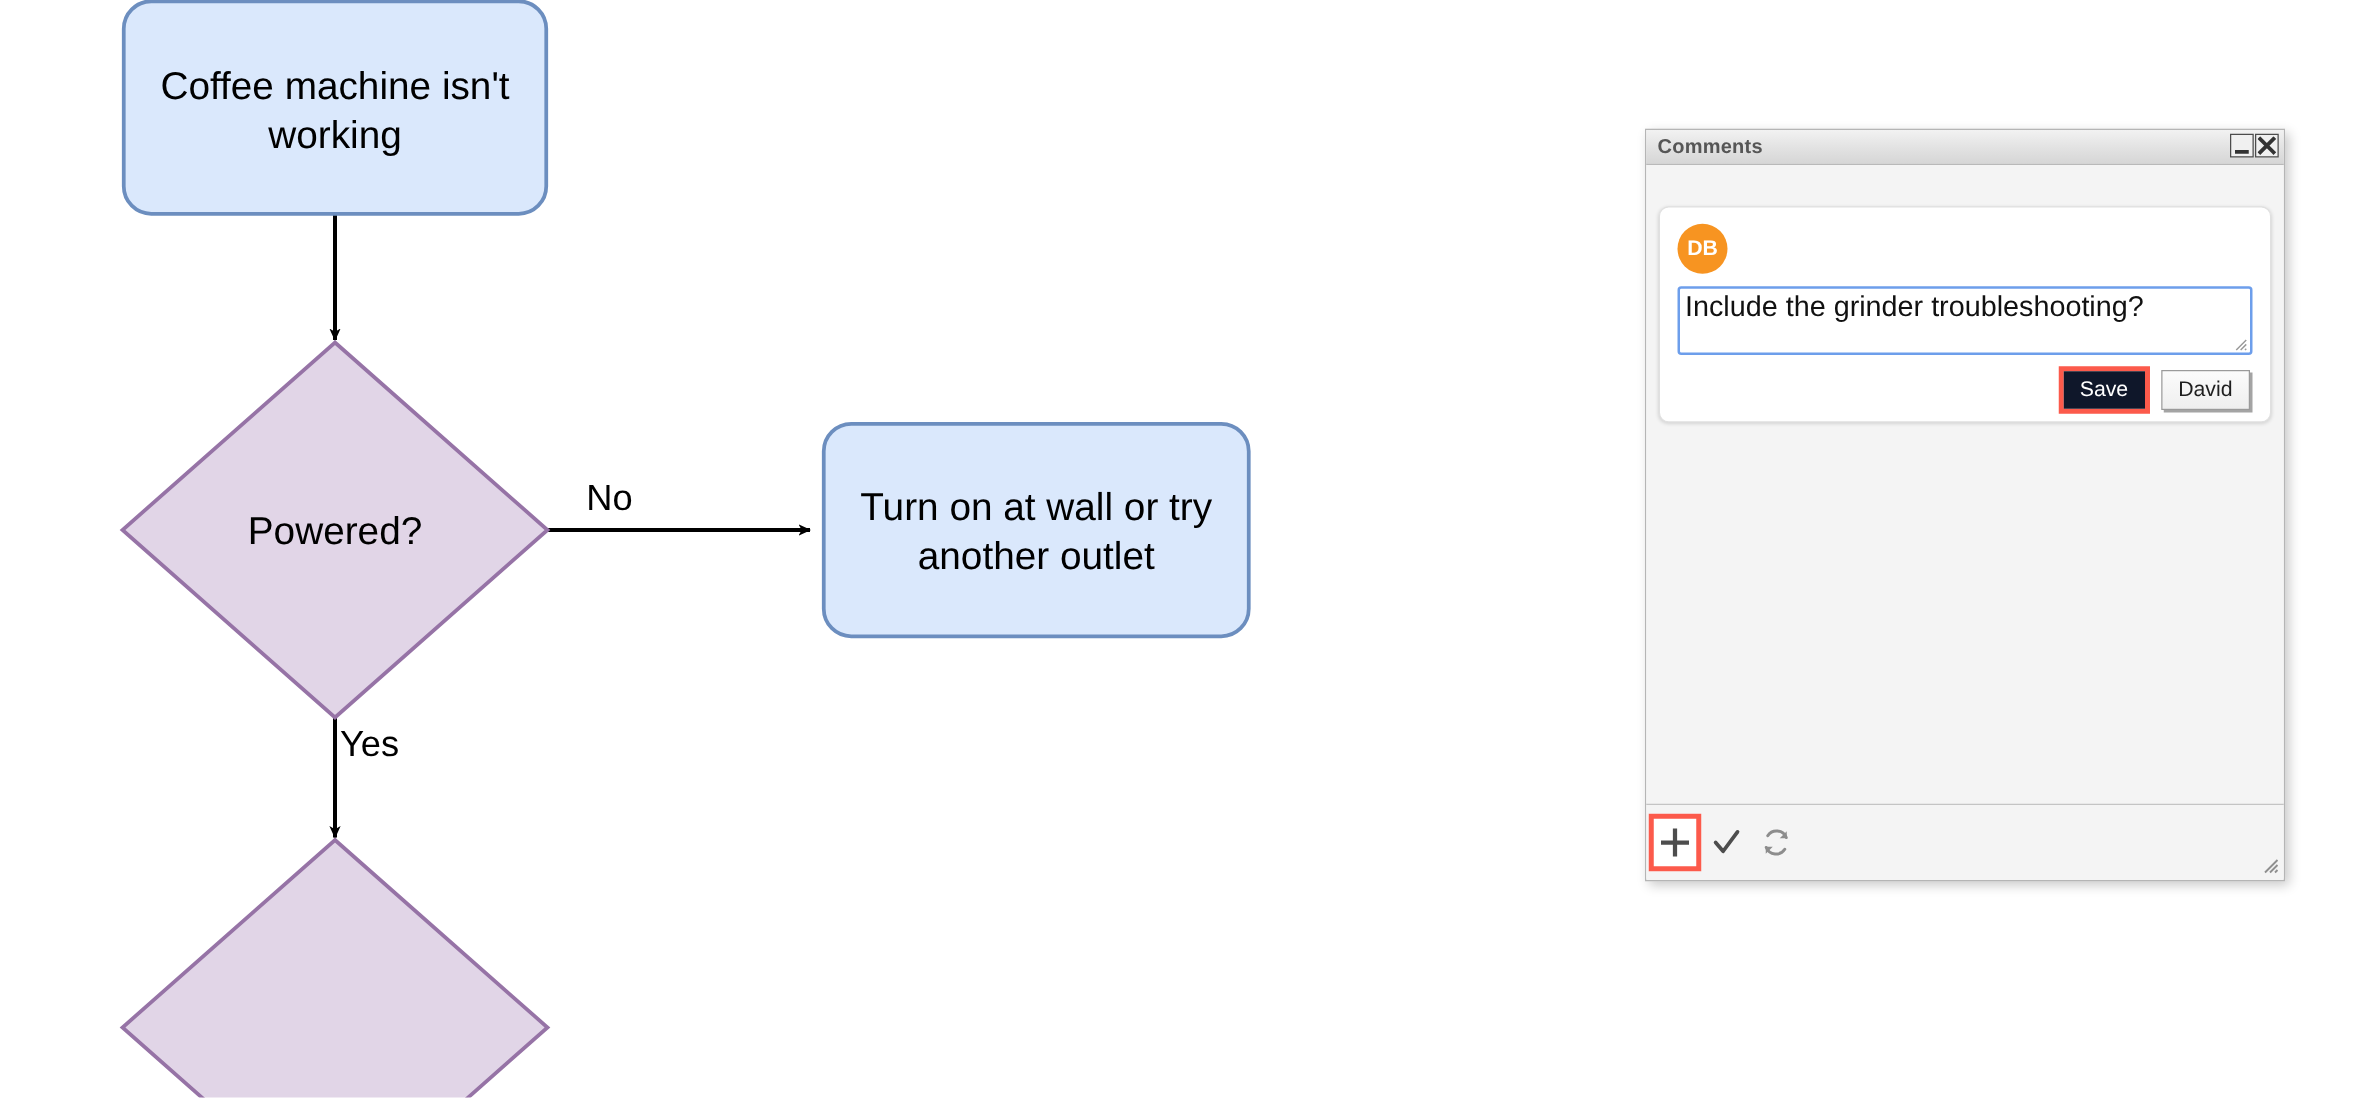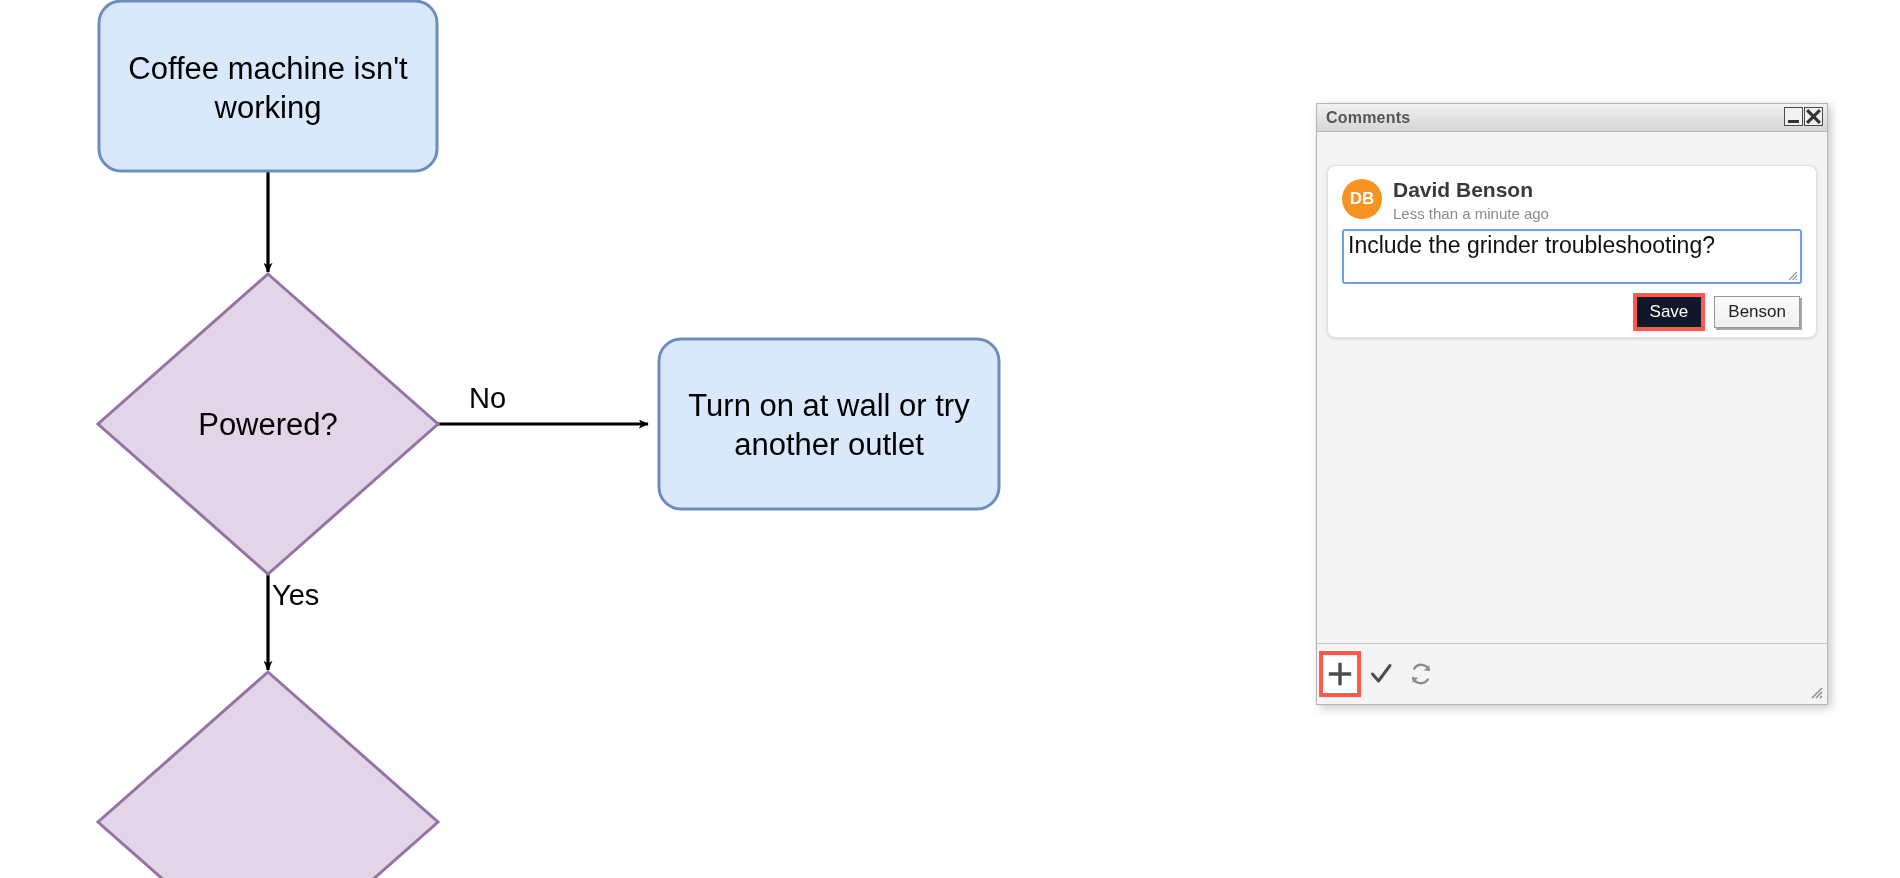--- a/index.html
+++ b/index.html
@@ -319,38 +319,34 @@
       </div>
     </div>
   </div>
 
   <div id="panel-body">
 
     <div id="comment-card">
 
       <div id="comment-author-row">
         <div id="avatar">DB</div>
-        <div id="author-meta">
-          <div id="author-name">David Benson</div>
-          <div id="comment-time">Less than a minute ago</div>
-        </div>
       </div>
 
       <div id="comment-textarea-wrap">
         <textarea id="comment-textarea" placeholder="Add a comment" style="">Include the grinder troubleshooting?</textarea>
         <svg id="textarea-grip" viewBox="0 0 12 12">
           <path d="M11,3 L3,11 M11,6.5 L6.5,11 M11,10 L10,11" stroke="#9a9a9a" stroke-width="1.2"></path>
         </svg>
       </div>
 
       <div id="comment-buttons">
         <span id="save-highlight">
           <button id="save-button">Save</button>
         </span>
-        <button id="cancel-button">Benson</button>
+        <button id="cancel-button">David</button>
       </div>
 
     </div>
   </div>
 
   <div id="panel-toolbar">
 
     <div class="toolbar-btn" id="add-comment-button">
       <svg width="24" height="24" viewBox="0 0 24 24">
         <path d="M12,2.5 L12,21.5 M2.5,12 L21.5,12" stroke="#4d4d4d" stroke-width="3.4" stroke-linecap="square"></path>

